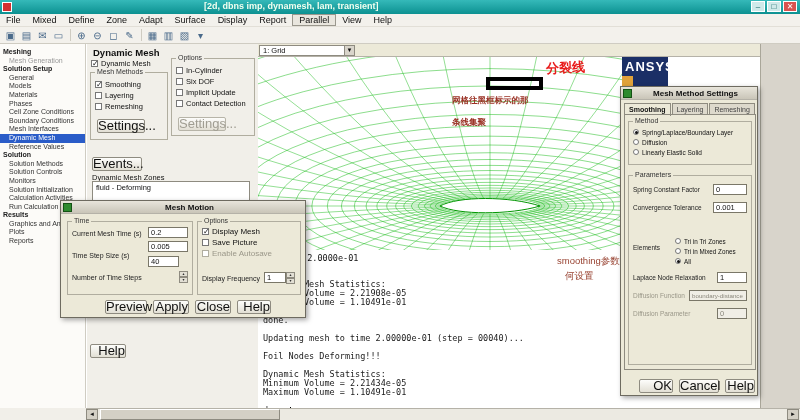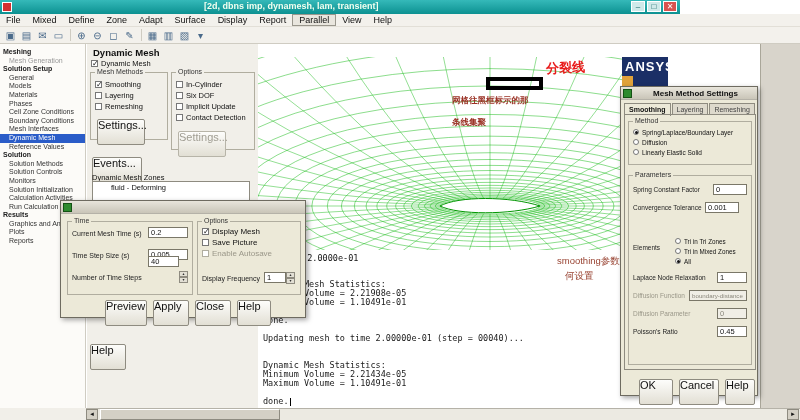--- a/index.html
+++ b/index.html
@@ -1,19 +1,19 @@
 <!DOCTYPE html>
 <html><head>
 <meta charset="utf-8">
 <style>
   *{box-sizing:border-box;margin:0;padding:0}
   body{font-family:"Liberation Sans",sans-serif}
   #stage{position:relative;width:800px;height:420px;background:#fff;overflow:hidden;font-size:8px;color:#111}
   
-  .titlebar{position:absolute;left:0;top:0;width:680px;height:14px;background:linear-gradient(#35b9b9,#0c9191)}
+  .titlebar{position:absolute;left:0;top:0;width:800px;height:14px;background:linear-gradient(#35b9b9,#0c9191)}
   .appicon{position:absolute;left:2px;top:2px;width:10px;height:10px;background:#d32f2f;border:1px solid #fff}
   .wtitle{position:absolute;left:204px;top:1px;color:#f2fff0;font-size:9px;font-weight:bold;white-space:nowrap}
   .winbtns{position:absolute;right:3px;top:1px;display:flex;gap:2px}
   .wb{width:14px;height:11px;background:#cfe9e9;border:1px solid #fff;color:#045a5a;font-size:8px;line-height:9px;text-align:center}
   .wb.close{background:#d9534f;color:#fff}
   
   .menubar{position:absolute;left:0;top:14px;width:800px;height:13px;background:#f3f1ec;font-size:9px;display:flex;align-items:center;border-bottom:1px solid #e2dfd7}
   .mi{padding:0 6px;line-height:12px;white-space:nowrap}
   .mi.active{border:1px solid #9a978d;background:#e9e6de;line-height:10px}
   .toolbar{position:absolute;left:0;top:27px;width:800px;height:17px;background:#f3f1ec;border-bottom:1px solid #cfccc2;display:flex;align-items:center;padding-left:3px}
@@ -30,24 +30,24 @@
   .tp-title{position:absolute;left:6px;top:3px;font-weight:bold;font-size:9.5px}
   .grp{position:absolute;border:1px solid #b0ad9f}
   .glab{position:absolute;top:-5px;left:4px;background:#f1efe9;padding:0 2px;font-size:7px;color:#333;white-space:nowrap}
   .dlg .glab{background:#ece9d8}
   .cbrow{display:flex;align-items:center;height:11px;white-space:nowrap}
   .cb{flex:none;width:7px;height:7px;border:1px solid #777;background:#fff;margin:0 3px 0 4px;position:relative}
   .cb.on:after{content:"✓";position:absolute;left:0;top:-2px;font-size:8px;color:#111}
   .rbrow{display:flex;align-items:center;height:10px;white-space:nowrap}
   .rb{flex:none;width:6px;height:6px;border:1px solid #777;border-radius:50%;background:#fff;margin:0 3px 0 4px;position:relative}
   .rb.sel:after{content:"";position:absolute;left:1px;top:1px;width:3px;height:3px;background:#111;border-radius:50%}
-  .btn{position:absolute;background:linear-gradient(#fdfdfb,#e2dfd4);border:1px solid #8e8b80;border-radius:2px;font-size:11px;text-align:left;line-height:11px;height:26px}
+  .btn{position:absolute;background:linear-gradient(#fdfdfb,#e2dfd4);border:1px solid #8e8b80;border-radius:2px;font-size:13px;text-align:right;line-height:11px;height:14px}
   .btn.dis{color:#a09d92;border-color:#b7b4a8}
   .listbox{position:absolute;background:#fff;border:1px solid #8e8b80;font-size:7.5px;padding:1px 0}
-  .listbox div{padding:0 18px;height:10px;line-height:10px;white-space:nowrap}
+  .listbox div{padding:0 3px;height:10px;line-height:10px;white-space:nowrap}
   
   .gfxbar{position:absolute;left:258px;top:44px;width:502px;height:13px;background:#ece9d8;border-bottom:1px solid #b5b2a8}
   .viewsel{position:absolute;left:1px;top:1px;width:96px;height:11px;background:#fff;border:1px solid #8e8b80;font-size:7.5px;line-height:9px;padding-left:3px}
   .viewsel .dd{position:absolute;right:0;top:0;width:10px;height:9px;background:#d9d5cb;border-left:1px solid #8e8b80;text-align:center;line-height:8px;font-size:6px}
   .mesharea{position:absolute;left:258px;top:57px;width:410px;height:193px;background:#fff;overflow:hidden}
   .blackrect{position:absolute;left:228px;top:20px;width:57px;height:13px;border:4px solid #000}
   .redlabel{position:absolute;left:288px;top:2px;color:#e81c1c;font-size:13px;font-weight:bold;transform:rotate(-3deg);white-space:nowrap}
   .meshnote{position:absolute;color:#992f22;font-size:8.5px;font-weight:bold;white-space:nowrap}
   
   .console{position:absolute;left:258px;top:250px;width:502px;height:158px;background:#fff;font-family:"DejaVu Sans Mono",monospace}
@@ -172,21 +172,21 @@
       <div class="cbrow">
         <span class="cb"></span>
         <span>Layering</span>
       </div>
       <div class="cbrow">
         <span class="cb"></span>
         <span>Remeshing</span>
       </div>
       <div class="btn" style="left:6px;top:46px;width:48px">Settings...</div>
     </div>
-    <div class="grp" style="left:84px;top:28px;width:84px;height:78px">
+    <div class="grp" style="left:84px;top:14px;width:84px;height:78px">
       <span class="glab">Options</span>
       <div class="cbrow" style="margin-top:6px">
         <span class="cb"></span>
         <span>In-Cylinder</span>
       </div>
       <div class="cbrow">
         <span class="cb"></span>
         <span>Six DOF</span>
       </div>
       <div class="cbrow">
@@ -200,20 +200,26 @@
       <div class="btn dis" style="left:6px;top:58px;width:48px">Settings...</div>
     </div>
     <div class="btn" style="left:5px;top:113px;width:50px">Events...</div>
     <div style="position:absolute;left:5px;top:129px;font-size:7.5px">Dynamic Mesh Zones</div>
     <div class="listbox" style="left:5px;top:137px;width:158px;height:26px">
       <div>fluid - Deforming</div>
     </div>
     <div class="btn" style="left:3px;top:300px;width:36px">Help</div>
   </div>
 
+  <div class="gfxbar">
+    <div class="viewsel">
+      <span>1: Grid</span>
+      <span class="dd">▼</span>
+    </div>
+  </div>
 
   <div class="mesharea">
     <svg id="meshsvg" width="410" height="193" viewBox="0 0 410 193">
         <ellipse cx="232" cy="149" rx="50" ry="8" fill="none" stroke="#00b400" stroke-width="0.5" opacity="0.9"></ellipse>
         <ellipse cx="232" cy="149" rx="54.75" ry="9.16" fill="none" stroke="#00b400" stroke-width="0.5" opacity="0.9"></ellipse>
         <ellipse cx="232" cy="149" rx="59.95125" ry="10.4882" fill="none" stroke="#00b400" stroke-width="0.5" opacity="0.9"></ellipse>
         <ellipse cx="232" cy="149" rx="65.64661875" ry="12.008989" fill="none" stroke="#00b400" stroke-width="0.5" opacity="0.9"></ellipse>
         <ellipse cx="232" cy="149" rx="71.88304753124999" ry="13.750292405000001" fill="none" stroke="#00b400" stroke-width="0.5" opacity="0.9"></ellipse>
         <ellipse cx="232" cy="149" rx="78.71193704671875" ry="15.744084803725002" fill="none" stroke="#00b400" stroke-width="0.5" opacity="0.9"></ellipse>
         <ellipse cx="232" cy="149" rx="86.18957106615703" ry="18.02697710026513" fill="none" stroke="#00b400" stroke-width="0.5" opacity="0.9"></ellipse>
@@ -306,20 +312,21 @@
     <span class="smnote" style="left:307px;top:20px">何设置</span>
     <div class="clines">
       <div class="cl">Dynamic Mesh Statistics:</div>
       <div class="cl">Minimum Volume = 2.21908e-05</div>
       <div class="cl">Maximum Volume = 1.10491e-01</div>
       <div class="cl"></div>
       <div class="cl">done.</div>
       <div class="cl"></div>
       <div class="cl">Updating mesh to time 2.00000e-01 (step = 00040)...</div>
       <div class="cl"></div>
+      <div class="cl">Foil Nodes Deforming!!!</div>
       <div class="cl"></div>
       <div class="cl">Dynamic Mesh Statistics:</div>
       <div class="cl">Minimum Volume = 2.21434e-05</div>
       <div class="cl">Maximum Volume = 1.10491e-01</div>
       <div class="cl"></div>
       <div class="cl"><span>done.</span><span class="cursor"></span></div>
     </div>
   </div>
 
   <div class="blcorner"></div>
@@ -356,21 +363,21 @@
       </div>
     </div>
     <div class="grp" style="left:7px;top:88px;width:124px;height:190px">
       <span class="glab">Parameters</span>
       <div class="prow" style="top:8px">
         <span class="plab">Spring Constant Factor</span>
         <div class="tin" style="right:0;top:0;width:34px">0</div>
       </div>
       <div class="prow" style="top:26px">
         <span class="plab">Convergence Tolerance</span>
-        <div class="tin" style="right:8px;top:0;width:34px">0.001</div>
+        <div class="tin" style="right:0;top:0;width:34px">0.001</div>
       </div>
       <div class="prow" style="top:66px">
         <span class="plab">Elements</span>
       </div>
       <div class="rbrow" style="position:absolute;left:42px;top:60px;font-size:6.3px">
         <span class="rb"></span>
         <span>Tri in Tri Zones</span>
       </div>
       <div class="rbrow" style="position:absolute;left:42px;top:70px;font-size:6.3px">
         <span class="rb"></span>
@@ -385,40 +392,37 @@
         <div class="tin" style="right:0;top:0;width:30px">1</div>
       </div>
       <div class="prow" style="top:114px">
         <span class="plab dis">Diffusion Function</span>
         <div class="tin dis" style="right:0;top:0;width:58px;font-size:6.2px">boundary-distance</div>
       </div>
       <div class="prow" style="top:132px">
         <span class="plab dis">Diffusion Parameter</span>
         <div class="tin dis" style="right:0;top:0;width:30px">0</div>
       </div>
-      <div class="prow" style="top:150px">
-        <span class="plab">Poisson's Ratio</span>
-        <div class="tin" style="right:0;top:0;width:30px">0.45</div>
-      </div>
     </div>
     <div class="btn" style="left:18px;top:292px;width:34px">OK</div>
     <div class="btn" style="left:58px;top:292px;width:40px">Cancel</div>
     <div class="btn" style="left:104px;top:292px;width:30px">Help</div>
   </div>
 
   <div class="dlg" style="left:60px;top:200px;width:246px;height:118px;z-index:6">
     <div class="dtitle">
       <div class="dicon"></div>
+      <span class="dtext">Mesh Motion</span>
     </div>
     <div class="grp" style="left:6px;top:20px;width:126px;height:74px">
       <span class="glab">Time</span>
       <span class="frow-label" style="left:4px;top:8px">Current Mesh Time (s)</span>
       <div class="tin" style="left:80px;top:5px;width:40px">0.2</div>
       <span class="frow-label" style="left:4px;top:30px">Time Step Size (s)</span>
-      <div class="tin" style="left:80px;top:27px;width:40px">0.005</div>
+      <div class="tin" style="left:80px;top:19px;width:40px">0.005</div>
       <span class="frow-label" style="left:4px;top:52px">Number of Time Steps</span>
       <div class="tin" style="left:80px;top:34px;width:31px">40</div>
       <div class="spin" style="left:111px;top:49px">
           <i class="up"></i>
           <i class="dn"></i>
         </div>
     </div>
     <div class="grp" style="left:136px;top:20px;width:104px;height:74px">
       <span class="glab">Options</span>
       <div class="cbrow" style="margin-top:4px">

